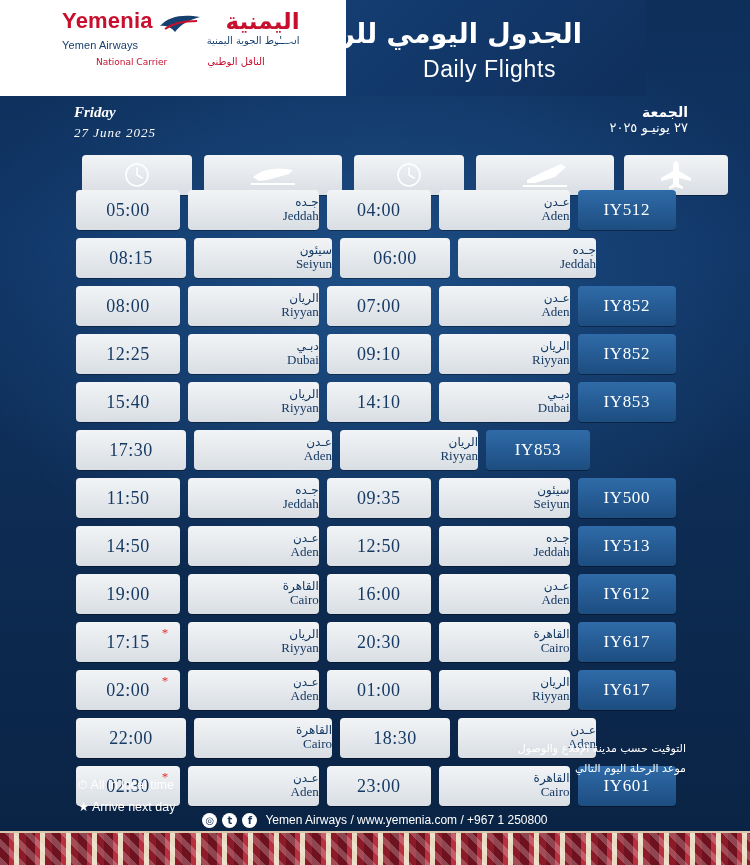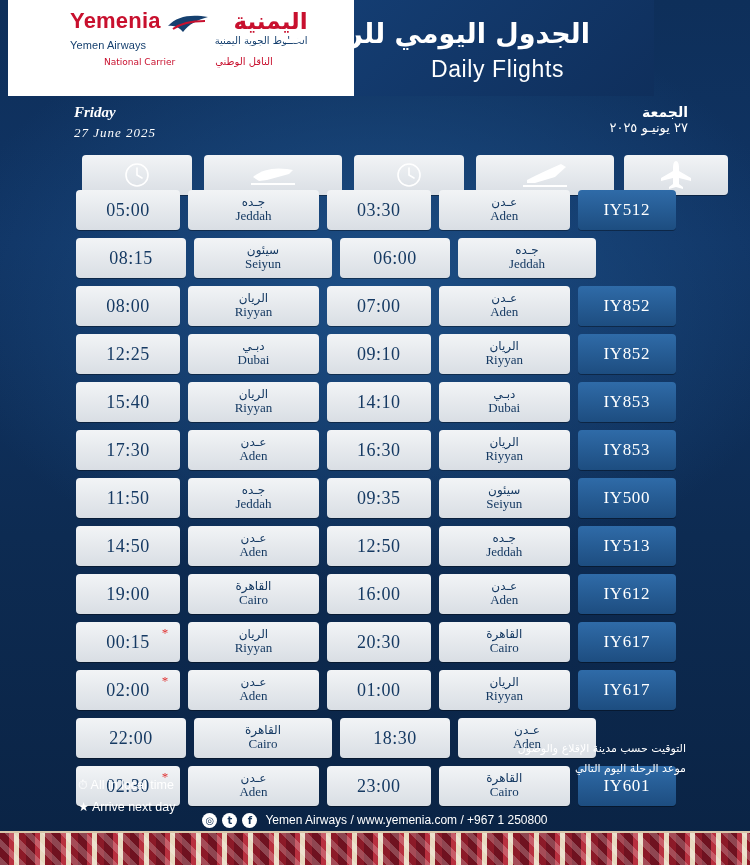--- a/index.html
+++ b/index.html
@@ -12,21 +12,21 @@
   #page {
     position: relative;
     width: 750px; height: 865px;
     background:
       radial-gradient(ellipse 620px 420px at 50% 34%, #1d4f86 0%, #17427400 70%),
       linear-gradient(180deg, #0e2f5a 0%, #103464 28%, #0d2b52 62%, #0a2344 100%);
     overflow: hidden;
   }
   
   #header {
-    position: absolute; top: 0; left: 8px; width: 646px; height: 96px;
+    position: absolute; top: 0; left: 0; width: 646px; height: 96px;
     background: #fff;
     text-decoration: underline;
   }
   .logo-wrap {
     position: absolute; left: 62px; top: 8px;
     display: flex; align-items: flex-start; gap: 6px;
   }
   .logo-en { text-align: left; }
   .logo-en .name {
     color: #c8102e; font-family: "Liberation Sans", sans-serif;
@@ -100,21 +100,21 @@
   .row { display: flex; gap: 8px; margin-bottom: 8px; }
   .cell {
     height: 40px; border-radius: 4px;
     display: flex; flex-direction: column;
     align-items: center; justify-content: center;
     background: linear-gradient(180deg, #f2f4f6 0%, #d9dee4 100%);
     box-shadow: 0 1px 0 rgba(0,0,0,.35);
     position: relative;
   }
   .c-time { width: 110px; }
-  .c-city { width: 138px; }
+  .c-city { width: 138px; align-items: flex-end; }
   .c-flight {
     width: 104px;
     background: linear-gradient(180deg, #2f6ba8 0%, #1d4d80 100%);
   }
   .time-txt {
     color: #163a63; font-size: 18px; font-family: "Liberation Serif", serif;
     letter-spacing: .5px;
   }
   .star {
     color: #e03030; font-size: 13px;
@@ -250,21 +250,21 @@
   <div id="table">
       <div class="row">
         <div class="cell c-time">
           <span class="time-txt">05:00</span>
         </div>
         <div class="cell c-city">
           <span class="city-ar">جـده</span>
           <span class="city-en">Jeddah</span>
         </div>
         <div class="cell c-time">
-          <span class="time-txt">03:30</span>
+          <span class="time-txt">04:00</span>
         </div>
         <div class="cell c-city">
           <span class="city-ar">عـدن</span>
           <span class="city-en">Aden</span>
         </div>
         <div class="cell c-flight">
           <span class="flight-txt">IY512</span>
         </div>
       </div>
       <div class="row">
@@ -341,23 +341,20 @@
         </div>
       </div>
       <div class="row">
         <div class="cell c-time">
           <span class="time-txt">17:30</span>
         </div>
         <div class="cell c-city">
           <span class="city-ar">عـدن</span>
           <span class="city-en">Aden</span>
         </div>
-        <div class="cell c-time">
-          <span class="time-txt">16:30</span>
-        </div>
         <div class="cell c-city">
           <span class="city-ar">الريان</span>
           <span class="city-en">Riyyan</span>
         </div>
         <div class="cell c-flight">
           <span class="flight-txt">IY853</span>
         </div>
       </div>
       <div class="row">
         <div class="cell c-time">
@@ -411,21 +408,21 @@
         <div class="cell c-city">
           <span class="city-ar">عـدن</span>
           <span class="city-en">Aden</span>
         </div>
         <div class="cell c-flight">
           <span class="flight-txt">IY612</span>
         </div>
       </div>
       <div class="row">
         <div class="cell c-time">
-          <span class="time-txt">00:15</span>
+          <span class="time-txt">17:15</span>
           <span class="star">*</span>
         </div>
         <div class="cell c-city">
           <span class="city-ar">الريان</span>
           <span class="city-en">Riyyan</span>
         </div>
         <div class="cell c-time">
           <span class="time-txt">20:30</span>
         </div>
         <div class="cell c-city">

